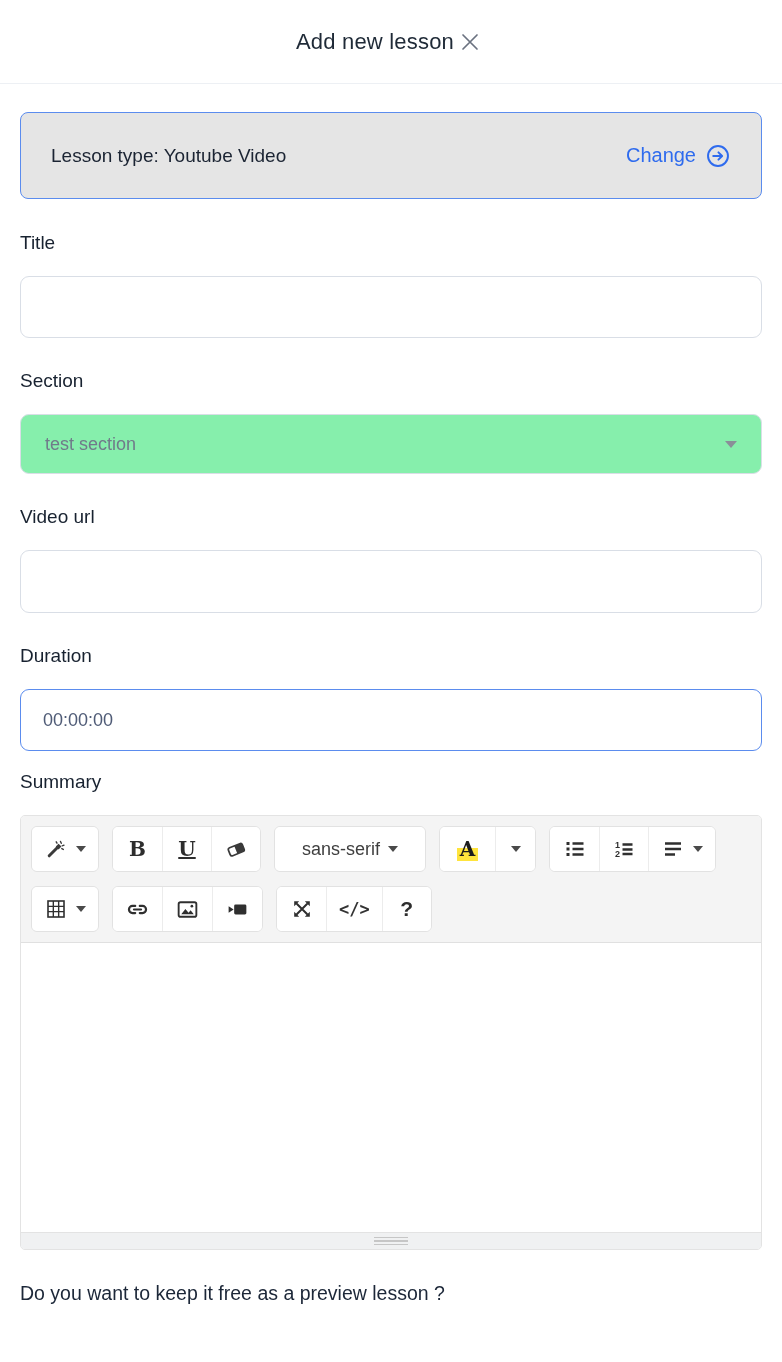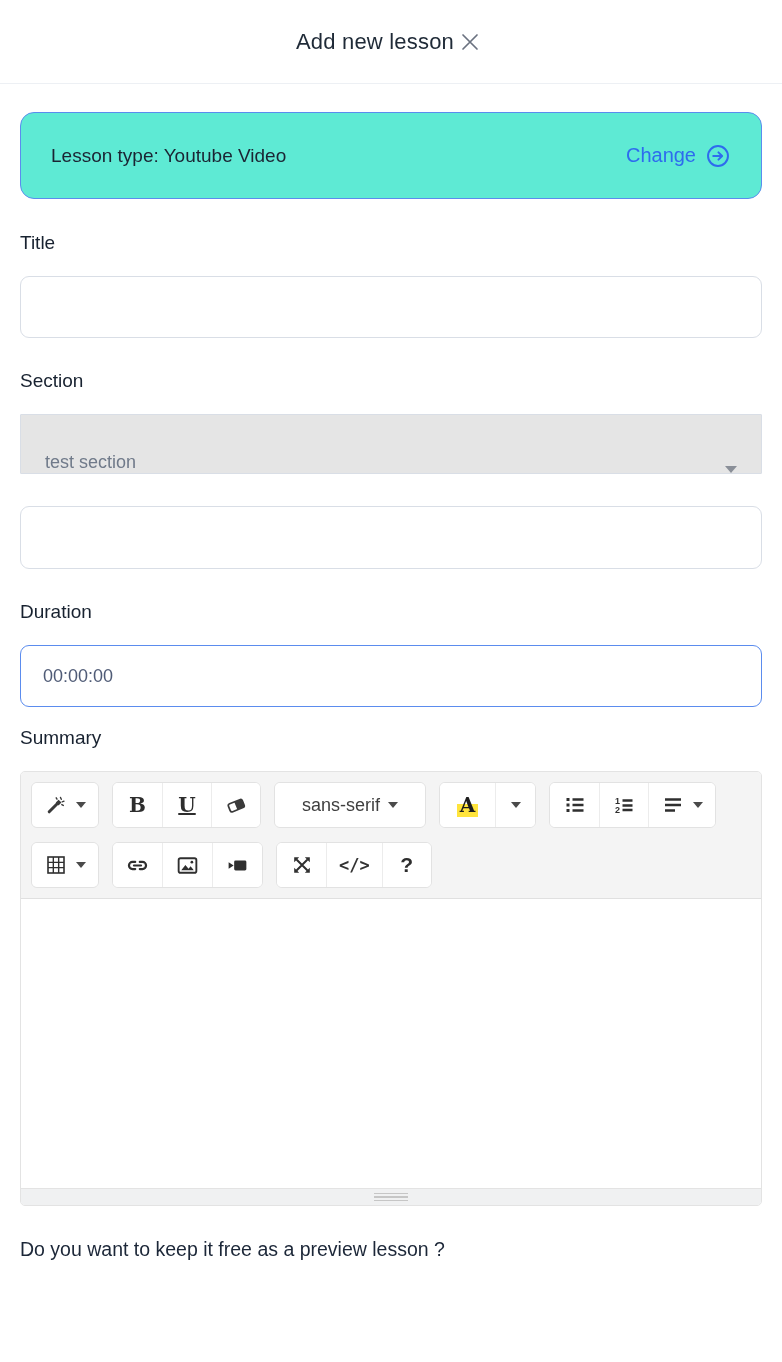--- a/index.html
+++ b/index.html
@@ -9,38 +9,38 @@
   
   .modal-header { height:84px; display:flex; align-items:center; justify-content:center;
                   padding:0 22px; border-bottom:1px solid #edf0f4; }
   .modal-title { font-size:22px; font-weight:500; color:#1f2a37; letter-spacing:.2px; }
   .close-btn { width:32px; height:32px; display:flex; align-items:center; justify-content:center;
                cursor:pointer; background:none; border:none; }
 
   
   .content { padding:28px 20px 0 20px; }
 
-  .banner { height:87px; background:#5eead4; border:1.5px solid #5b8cee; border-radius:14px;
+  .banner { height:87px; background:#e5e5e5; border:1.5px solid #5b8cee; border-radius:8px;
             display:flex; align-items:center; justify-content:space-between;
             padding:0 30px; margin-bottom:33px; }
   .banner-text { font-size:19px; color:#1b2433; }
   .change-link { display:flex; align-items:center; gap:9px; color:#2e6bee; font-size:20px;
                  font-weight:500; cursor:pointer;text-align:center; }
 
   .field { margin-bottom:32px; }
   .field-label { display:block; font-size:19px; color:#182230; margin-bottom:22px; }
   .text-input { width:100%; height:62px; border:1.5px solid #d9dee6; border-radius:9px;
                 font-size:18px; padding:0 22px; color:#384252; outline:none;
                 font-family:"Liberation Sans", sans-serif; }
   .text-input.tall { height:63px; }
   .text-input.focused { border-color:#5b8cee; color:#4f5b76; }
 
-  .select-box { width:100%; height:60px; border:1.5px solid #d9dee6; border-radius:1px;
-                display:flex; align-items:flex-end; justify-content:space-between;
-                padding:0 24px; cursor:pointer; background:#e5e5e5; }
+  .select-box { width:100%; height:60px; border:1.5px solid #d9dee6; border-radius:9px;
+                display:flex; align-items:center; justify-content:space-between;
+                padding:0 24px; cursor:pointer; background:#86efac; }
   .select-value { font-size:18px; color:#707a8a; }
   .select-caret { width:0; height:0; border-left:6px solid transparent;
                   border-right:6px solid transparent; border-top:7px solid #8a8f98; }
 
   .field-duration { margin-bottom:20px; }
   .field-summary-label { margin-bottom:22px; }
 
   
   .editor { border:1px solid #e3e3e3; border-radius:5px; overflow:hidden; }
   .toolbar { background:#f4f4f4; padding:10px; border-bottom:1px solid #e0e0e0; }
@@ -109,20 +109,21 @@
 
   <div class="field">
     <label class="field-label">Section</label>
     <div class="select-box">
       <span class="select-value">test section</span>
       <span class="select-caret"></span>
     </div>
   </div>
 
   <div class="field">
+    <label class="field-label">Video url</label>
     <input class="text-input tall" type="text" value="" style="">
   </div>
 
   <div class="field field-duration">
     <label class="field-label">Duration</label>
     <input class="text-input focused" type="text" value="00:00:00" style="">
   </div>
 
   <label class="field-label field-summary-label">Summary</label>
 

